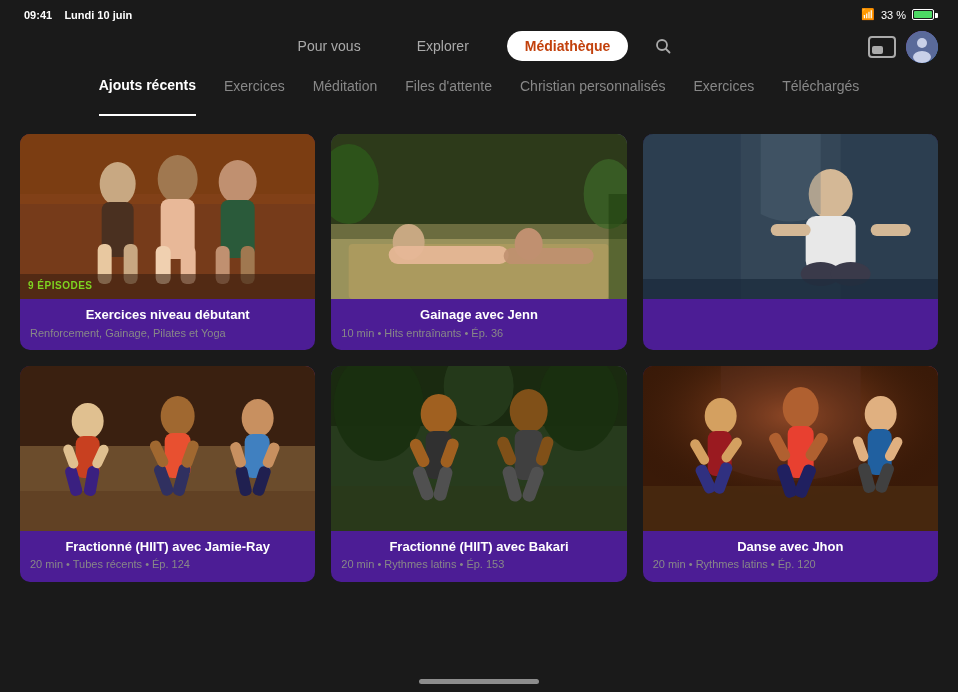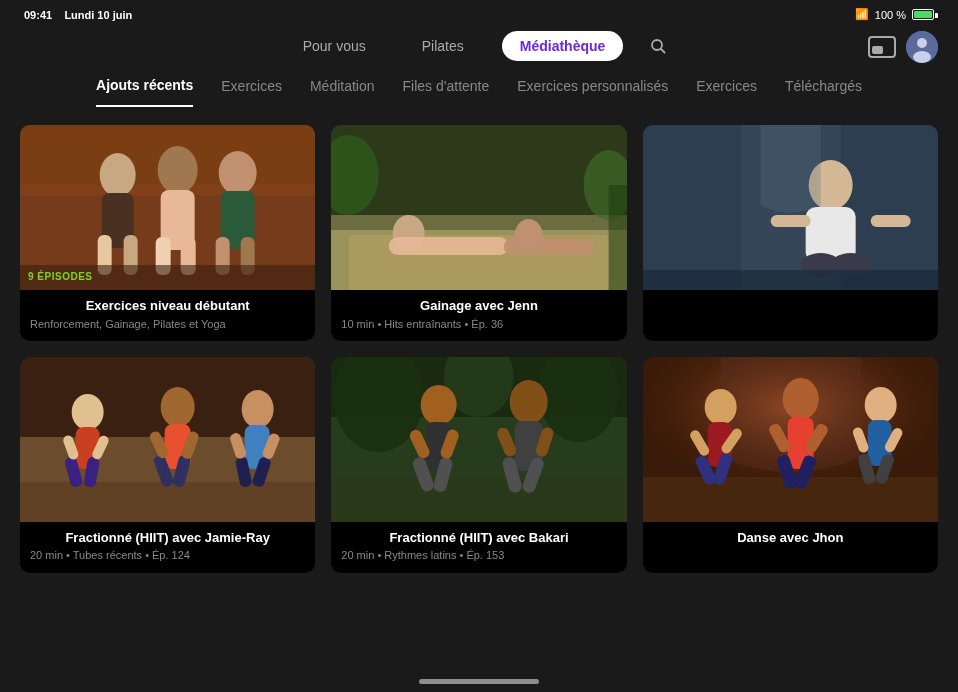--- a/index.html
+++ b/index.html
@@ -68,21 +68,21 @@
     .nav-pill {
       padding: 7px 18px;
       border-radius: 20px;
       font-size: 14px;
       color: #aaaaaa;
       cursor: pointer;
       font-weight: 400;
     }
     .nav-pill.active {
       background: #ffffff;
-      color: #6d28d9;
+      color: #c2410c;
       font-weight: 600;
     }
     .nav-search {
       width: 30px;
       height: 30px;
       display: flex;
       align-items: center;
       justify-content: center;
       color: #aaaaaa;
       font-size: 16px;
@@ -130,37 +130,37 @@
       align-items: center;
       justify-content: center;
       gap: 28px;
       padding: 6px 20px 14px;
     }
     .tab {
       font-size: 14px;
       color: #888888;
       cursor: pointer;
       white-space: nowrap;
-      padding-bottom: 12px;
+      padding-bottom: 21px;
     }
     .tab.active {
       color: #ffffff;
       font-weight: 700;
       border-bottom: 2px solid #ffffff;
     }
 
     
     .content-grid {
       padding: 4px 20px 0;
       display: grid;
       grid-template-columns: repeat(3, 1fr);
       gap: 16px;
     }
     .card {
-      background: #000000;
+      background: #4c1d95;
       border-radius: 10px;
       overflow: hidden;
       cursor: pointer;
     }
     .card-thumb {
       width: 100%;
       height: 165px;
       position: relative;
       overflow: hidden;
     }
@@ -237,30 +237,30 @@
 <body>
 
 <div class="status-bar">
   <div class="status-left">
     <span>09:41</span>
     &nbsp;&nbsp;
     <span>Lundi 10 juin</span>
   </div>
   <div class="status-right">
     <span class="wifi-icon">📶</span>
-    <span>100 %</span>
+    <span>33 %</span>
     <div class="battery-icon">
       <div class="battery-fill"></div>
     </div>
   </div>
 </div>
 
 <div class="top-nav">
   <div class="nav-pill">Pour vous</div>
-  <div class="nav-pill">Pilates</div>
+  <div class="nav-pill">Explorer</div>
   <div class="nav-pill active">Médiathèque</div>
   <div class="nav-search">
     <svg width="16" height="16" viewBox="0 0 16 16" fill="none">
       <circle cx="7" cy="7" r="5" stroke="#aaa" stroke-width="1.8"></circle>
       <line x1="11" y1="11" x2="14.5" y2="14.5" stroke="#aaa" stroke-width="1.8" stroke-linecap="round"></line>
     </svg>
   </div>
   <div class="top-right-icons">
     <div class="picture-in-picture">
       <div class="pip-inner"></div>
@@ -273,21 +273,21 @@
       </svg>
     </div>
   </div>
 </div>
 
 <div class="category-tabs">
   <div class="tab active">Ajouts récents</div>
   <div class="tab">Exercices</div>
   <div class="tab">Méditation</div>
   <div class="tab">Files d'attente</div>
-  <div class="tab">Exercices personnalisés</div>
+  <div class="tab">Christian personnalisés</div>
   <div class="tab">Exercices</div>
   <div class="tab">Téléchargés</div>
 </div>
 
 <div class="content-grid">
 
   <div class="card">
     <div class="card-thumb thumb-1">
       
       <svg width="100%" height="100%" viewBox="0 0 300 165" preserveAspectRatio="xMidYMid slice">
@@ -472,18 +472,19 @@
         <ellipse cx="240" cy="48" rx="16" ry="18" fill="#e0b080"></ellipse>
         <rect x="227" y="63" width="24" height="46" rx="8" fill="#2060a0"></rect>
         <rect x="220" y="97" width="12" height="30" rx="5" fill="#404040" transform="rotate(-15 226 112)"></rect>
         <rect x="238" y="97" width="12" height="30" rx="5" fill="#404040" transform="rotate(20 244 112)"></rect>
         <rect x="215" y="70" width="10" height="26" rx="5" fill="#e0b080" transform="rotate(-20 220 83)"></rect>
         <rect x="248" y="70" width="10" height="26" rx="5" fill="#e0b080" transform="rotate(28 253 83)"></rect>
       </svg>
     </div>
     <div class="card-info">
       <div class="card-title">Danse avec Jhon</div>
+      <div class="card-subtitle">20 min • Rythmes latins • Ép. 120</div>
     </div>
   </div>
 
 </div>
 
 <div class="home-indicator"></div>
 
 </body></html>

